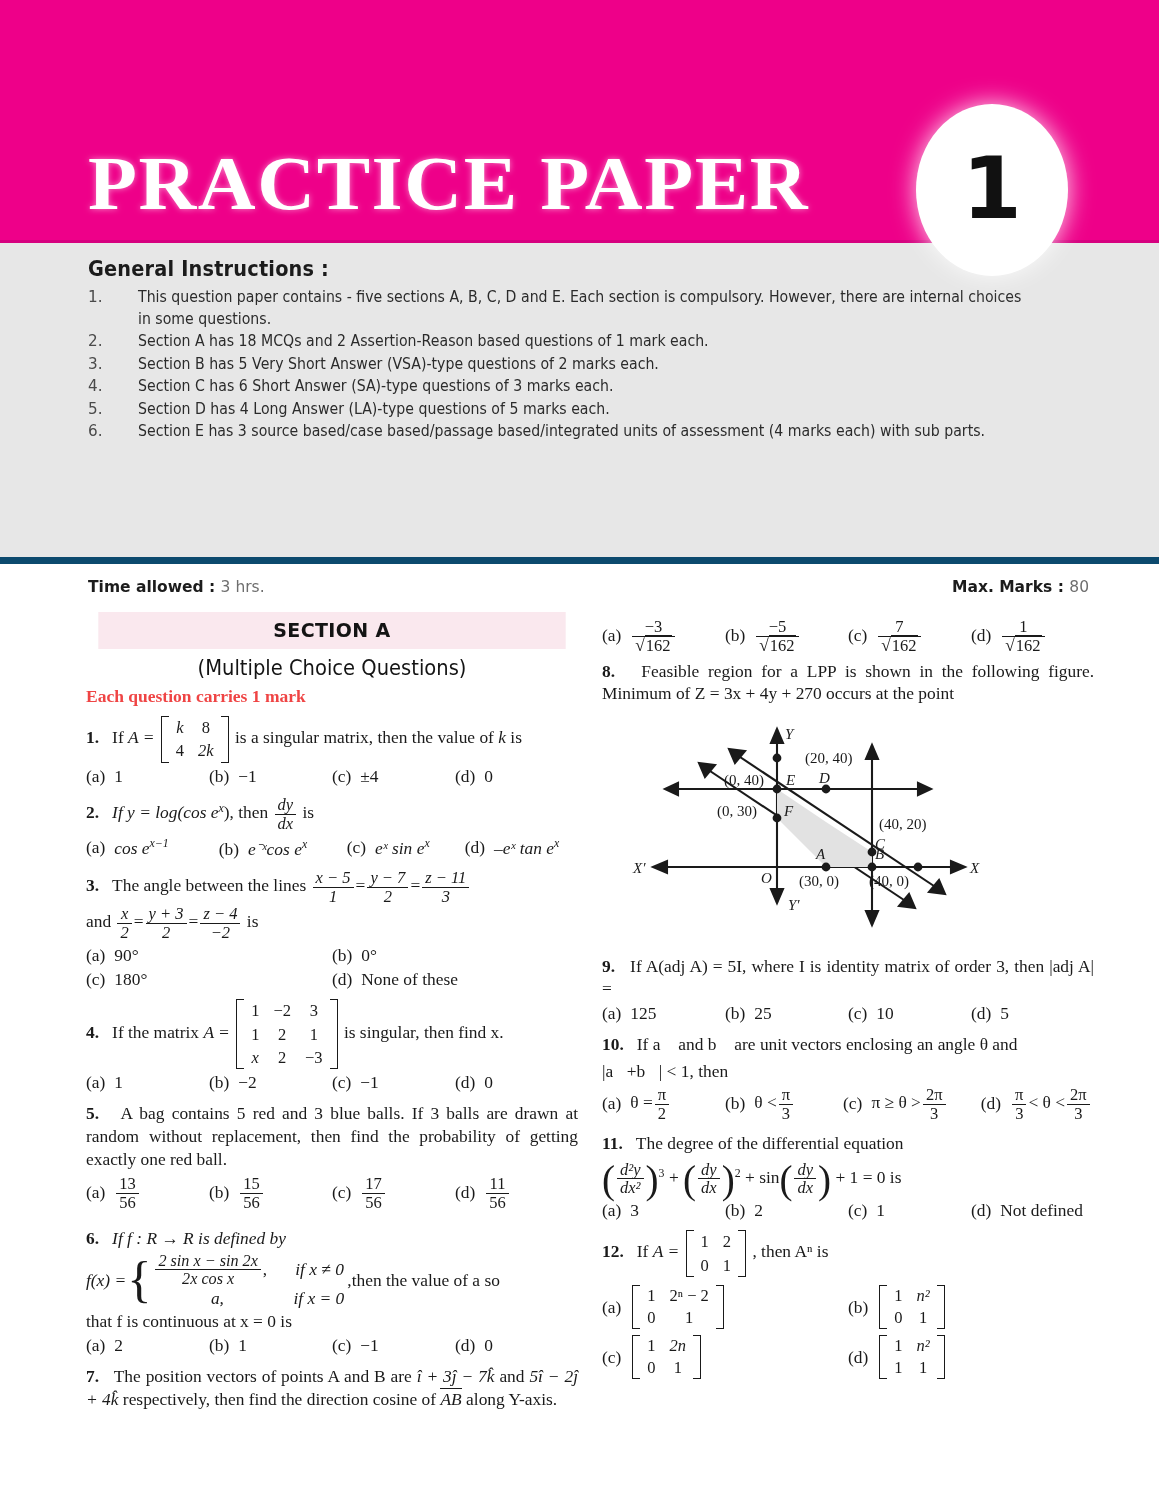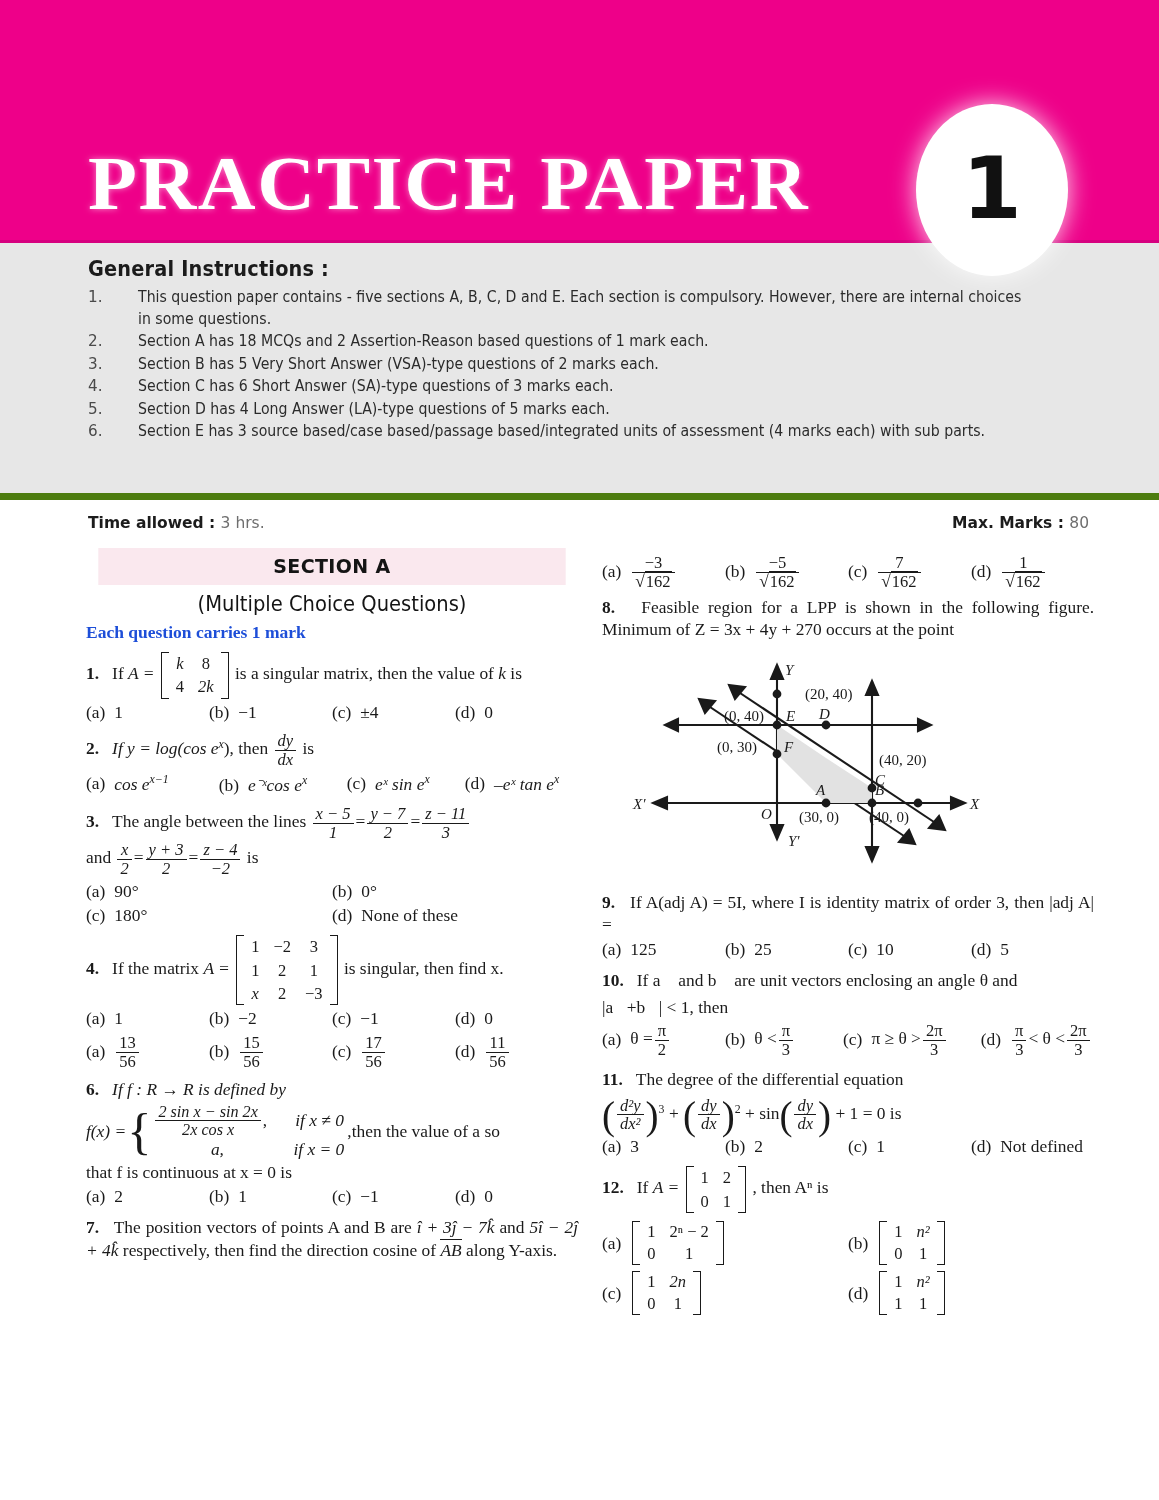--- a/index.html
+++ b/index.html
@@ -53,24 +53,24 @@
     font-size:86px;
     line-height:1;
     color:#111111;
   }
 
   
   .instructions{
     position:relative;
     background:#e7e7e7;
     border-top:3px solid #d6007f;
-    border-bottom:7px solid #4d7c0f;
+    border-bottom:7px solid #0c4a6e;
     padding:14px 70px 16px 88px;
     box-sizing:border-box;
-    height:260px;
+    height:324px;
   }
   .instructions h2{
     margin:0 0 6px 0;
     font-family:"DejaVu Sans", sans-serif;
     font-weight:600;
     font-size:21px;
     letter-spacing:.2px;
     color:#1b1b1b;
     transform:scaleX(.92);
     transform-origin:left center;
@@ -134,21 +134,21 @@
     font-size:21px;
     color:#141414;
     margin-top:7px;
     transform:scaleX(.93);
   }
   .section-note{
     font-family:"Liberation Serif", serif;
     font-weight:700;
     font-size:17.5px;
     margin-top:6px;
-    color:#1d4ed8;
+    color:#ef4444;
   }
 
   
   .q{
     font-size:17.4px;
     line-height:1.30;
     margin-top:9px;
     text-align:justify;
   }
   .qnum{font-weight:700;}
@@ -363,28 +363,32 @@
       </span>
       <span>is singular, then find x.</span>
     </div>
     <div class="opts spread">
       <div><span class="opt-lbl">(a)</span><span>1</span></div>
       <div><span class="opt-lbl">(b)</span><span>−2</span></div>
       <div><span class="opt-lbl">(c)</span><span>−1</span></div>
       <div><span class="opt-lbl">(d)</span><span>0</span></div>
     </div>
 
+    <div class="q">
+      <span class="qnum">5.</span>
+      &nbsp;&nbsp;<span>A bag contains 5 red and 3 blue balls. If 3 balls are drawn at random without replacement, then find the probability of getting exactly one red ball.</span>
+    </div>
     <div class="opts spread" style="margin-top:5px;">
       <div><span class="opt-lbl">(a)</span><span class="frac"><span class="num">13</span><span class="den">56</span></span></div>
       <div><span class="opt-lbl">(b)</span><span class="frac"><span class="num">15</span><span class="den">56</span></span></div>
       <div><span class="opt-lbl">(c)</span><span class="frac"><span class="num">17</span><span class="den">56</span></span></div>
       <div><span class="opt-lbl">(d)</span><span class="frac"><span class="num">11</span><span class="den">56</span></span></div>
     </div>
 
-    <div class="q" style="margin-top:7px;">
+    <div class="q" style="margin-top:15px;">
       <span class="qnum">6.</span>
       &nbsp;&nbsp;<span class="i">If f : R → R is defined by</span>
     </div>
     <div style="display:flex;align-items:center;margin-top:2px;font-size:17.4px;">
       <span class="i" style="margin-right:1px;">f(x) =</span>
       <span class="brace">{</span>
       <span style="display:inline-block;margin-left:2px;">
         <span style="display:flex;align-items:center;">
           <span class="frac" style="font-size:.93em;">
             <span class="num i">2 sin x − sin 2x</span>

